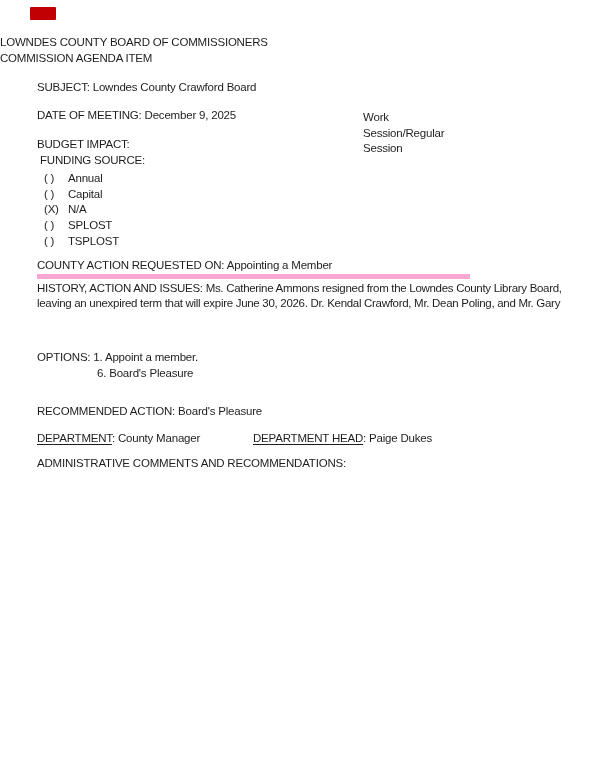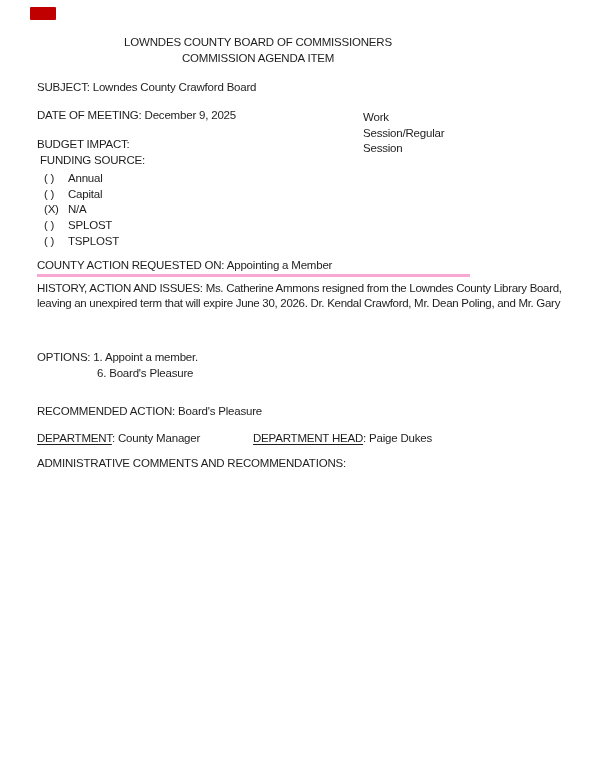--- a/index.html
+++ b/index.html
@@ -30,21 +30,20 @@
     width: 26px;
     height: 13px;
     border-radius: 1px;
     background: #c00000;
   }
   .doc-header {
     position: absolute;
     left: 0;
     top: 34px;
     width: 516px;
-    text-align: center;
     line-height: 16px;
   }
   .right-col {
     position: absolute;
     left: 363px;
     top: 93px;
     line-height: 15.5px;
     white-space: nowrap;
     margin-top: 17px;
   }
@@ -59,21 +58,21 @@
     display: inline-block;
     width: 24px;
   }
   .county-action {
     position: absolute;
     left: 37px;
     top: 258px;
     width: 433px;
     height: 16px;
     line-height: 15px;
-    border-bottom: 3px solid #f9a8d4;
+    border-bottom: 5px solid #f9a8d4;
     white-space: nowrap;
   }
   .history {
     position: absolute;
     left: 37px;
     top: 281px;
     line-height: 15.4px;
     letter-spacing: -0.3px;
     white-space: nowrap;
   }

